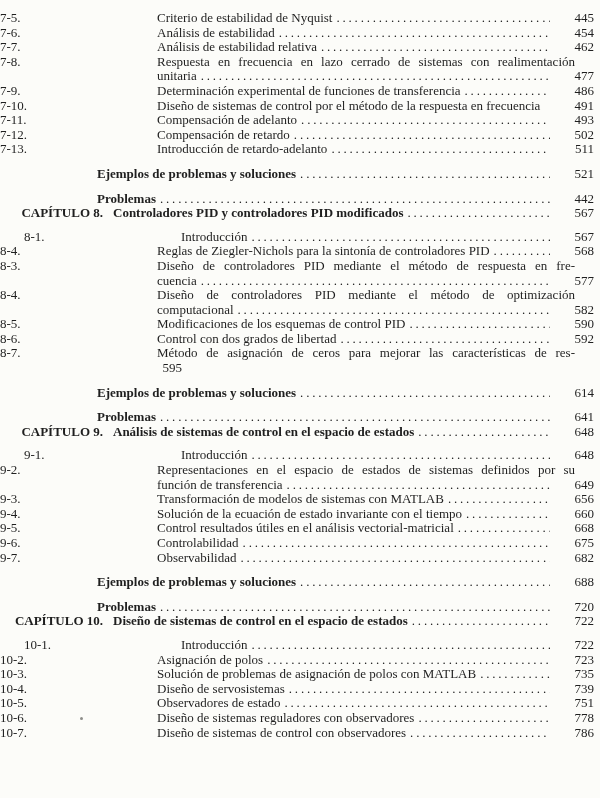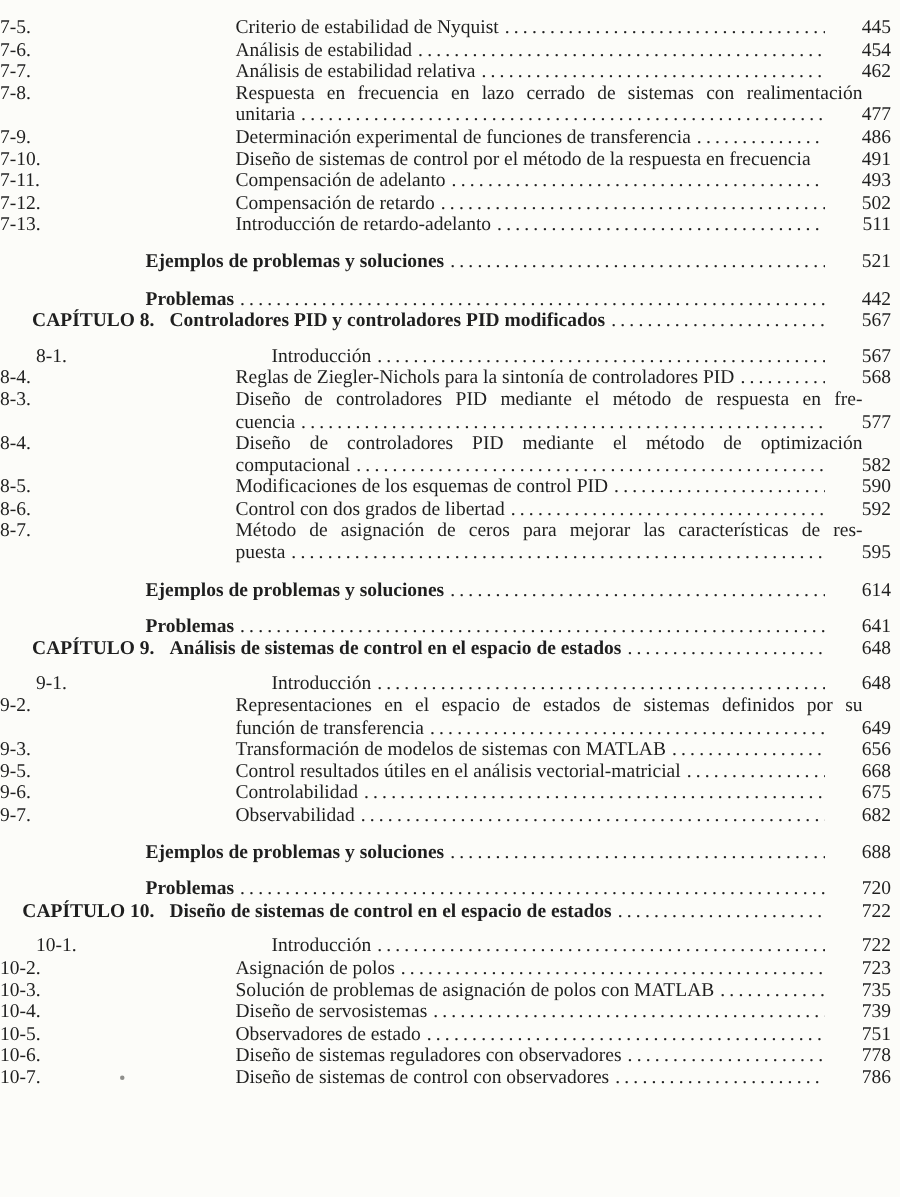--- a/index.html
+++ b/index.html
@@ -242,24 +242,20 @@
         <span class="dots"></span>
       </div>
       <span class="page">592</span>
     </div>
     <div class="row">
       <span class="num">8-7.</span>
       <span class="jtext">Método de asignación de ceros para mejorar las características de res-</span>
     </div>
     <div class="row">
       <span class="num"></span>
-      <div class="mid">
-        <span class="t">puesta</span>
-        <span class="dots"></span>
-      </div>
       <span class="page">595</span>
     </div>
     <div class="row gap-para">
       <span class="leadpad"></span>
       <div class="mid" style="margin-left: 0px;">
         <span class="t b">Ejemplos de problemas y soluciones</span>
         <span class="dots"></span>
       </div>
       <span class="page">614</span>
     </div>
@@ -301,20 +297,28 @@
     </div>
     <div class="row">
       <span class="num">9-3.</span>
       <div class="mid">
         <span class="t">Transformación de modelos de sistemas con MATLAB</span>
         <span class="dots"></span>
       </div>
       <span class="page">656</span>
     </div>
     <div class="row">
+      <span class="num">9-4.</span>
+      <div class="mid">
+        <span class="t">Solución de la ecuación de estado invariante con el tiempo</span>
+        <span class="dots"></span>
+      </div>
+      <span class="page">660</span>
+    </div>
+    <div class="row">
       <span class="num">9-5.</span>
       <div class="mid">
         <span class="t">Control resultados útiles en el análisis vectorial-matricial</span>
         <span class="dots"></span>
       </div>
       <span class="page">668</span>
     </div>
     <div class="row">
       <span class="num">9-6.</span>
       <div class="mid">

